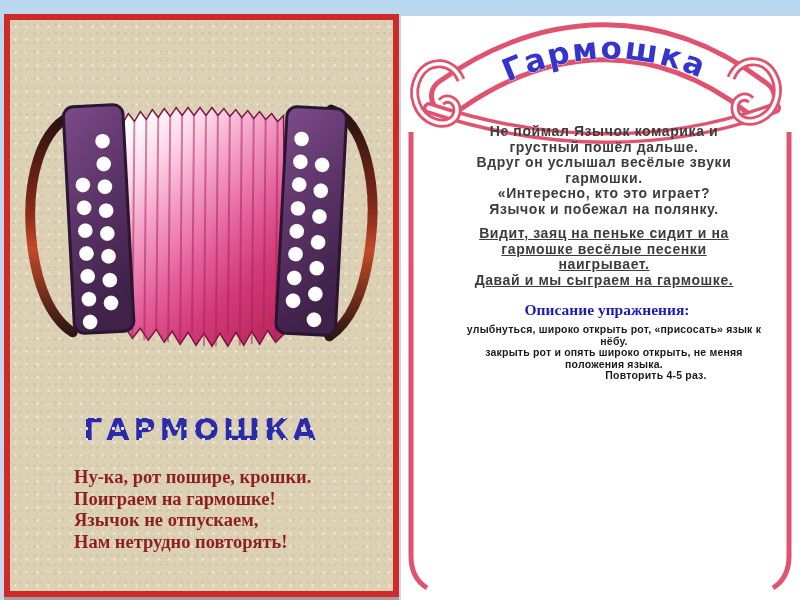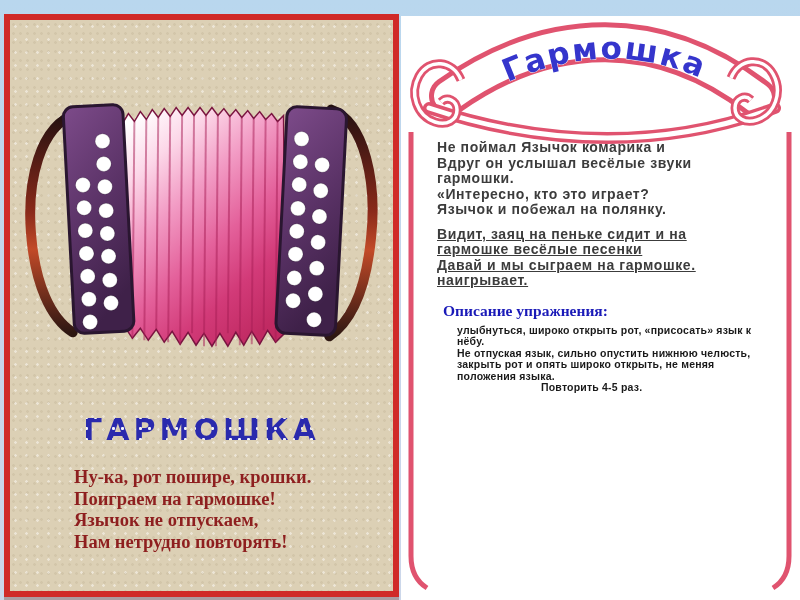--- a/index.html
+++ b/index.html
@@ -45,21 +45,21 @@
     color:#8e1f1f;white-space:nowrap;
   }
 
   
   .right-card{
     position:absolute;left:401px;top:16px;width:399px;height:584px;
     background:#ffffff;overflow:hidden;
   }
   .banner-svg{position:absolute;left:0;top:0;width:399px;height:584px;}
   .right-content{
-    position:absolute;left:36px;top:124px;width:334px;
+    position:absolute;left:36px;top:108px;width:334px;text-align:center;
   }
   .story{
     font-family:"Liberation Sans","DejaVu Sans",sans-serif;
     font-weight:bold;font-size:14px;line-height:15.5px;
     letter-spacing:.6px;color:#3c3c3c;white-space:nowrap;
   }
   .story.p2{margin-top:9px;text-decoration:underline;}
   .ex-heading{
     margin:13px 0 5px 6px;
     font-family:"Liberation Serif","DejaVu Serif",serif;
@@ -214,39 +214,39 @@
       <path id="bannerArc" d="M55,95 C155,28 258,24 352,92" fill="none"></path>
       <text font-family="DejaVu Sans, sans-serif" font-size="31" font-weight="bold" fill="#3535cc" stroke="#ffffff" stroke-width="0.8" paint-order="stroke" letter-spacing="2">
         <textPath href="#bannerArc" startOffset="50%" text-anchor="middle">Гармошка</textPath>
       </text>
     </svg>
 
     <div class="right-content">
 
       <div class="story p1">
         <div class="story-line">Не поймал Язычок комарика и</div>
+        <div class="story-line">грустный пошёл дальше.</div>
         <div class="story-line">Вдруг он услышал весёлые звуки</div>
         <div class="story-line">гармошки.</div>
         <div class="story-line">«Интересно, кто это играет?</div>
         <div class="story-line">Язычок и побежал на полянку.</div>
       </div>
 
       <div class="story p2">
         <div class="story-line">Видит, заяц на пеньке сидит и на</div>
         <div class="story-line">гармошке весёлые песенки</div>
+        <div class="story-line">наигрывает.</div>
         <div class="story-line">Давай и мы сыграем на гармошке.</div>
-        <div class="story-line">наигрывает.</div>
       </div>
 
       <h2 class="ex-heading">Описание упражнения:</h2>
 
       <div class="ex-text">
         <div class="ex-line">улыбнуться, широко открыть рот, «присосать» язык к</div>
         <div class="ex-line">нёбу.</div>
-        <div class="ex-line">Не отпуская язык, сильно опустить нижнюю челюсть,</div>
         <div class="ex-line">закрыть рот и опять широко открыть, не меняя</div>
         <div class="ex-line">положения языка.</div>
         <div class="ex-line ex-repeat">Повторить 4-5 раз.</div>
       </div>
 
     </div>
   </section>
 </div>
 
 </body></html>

